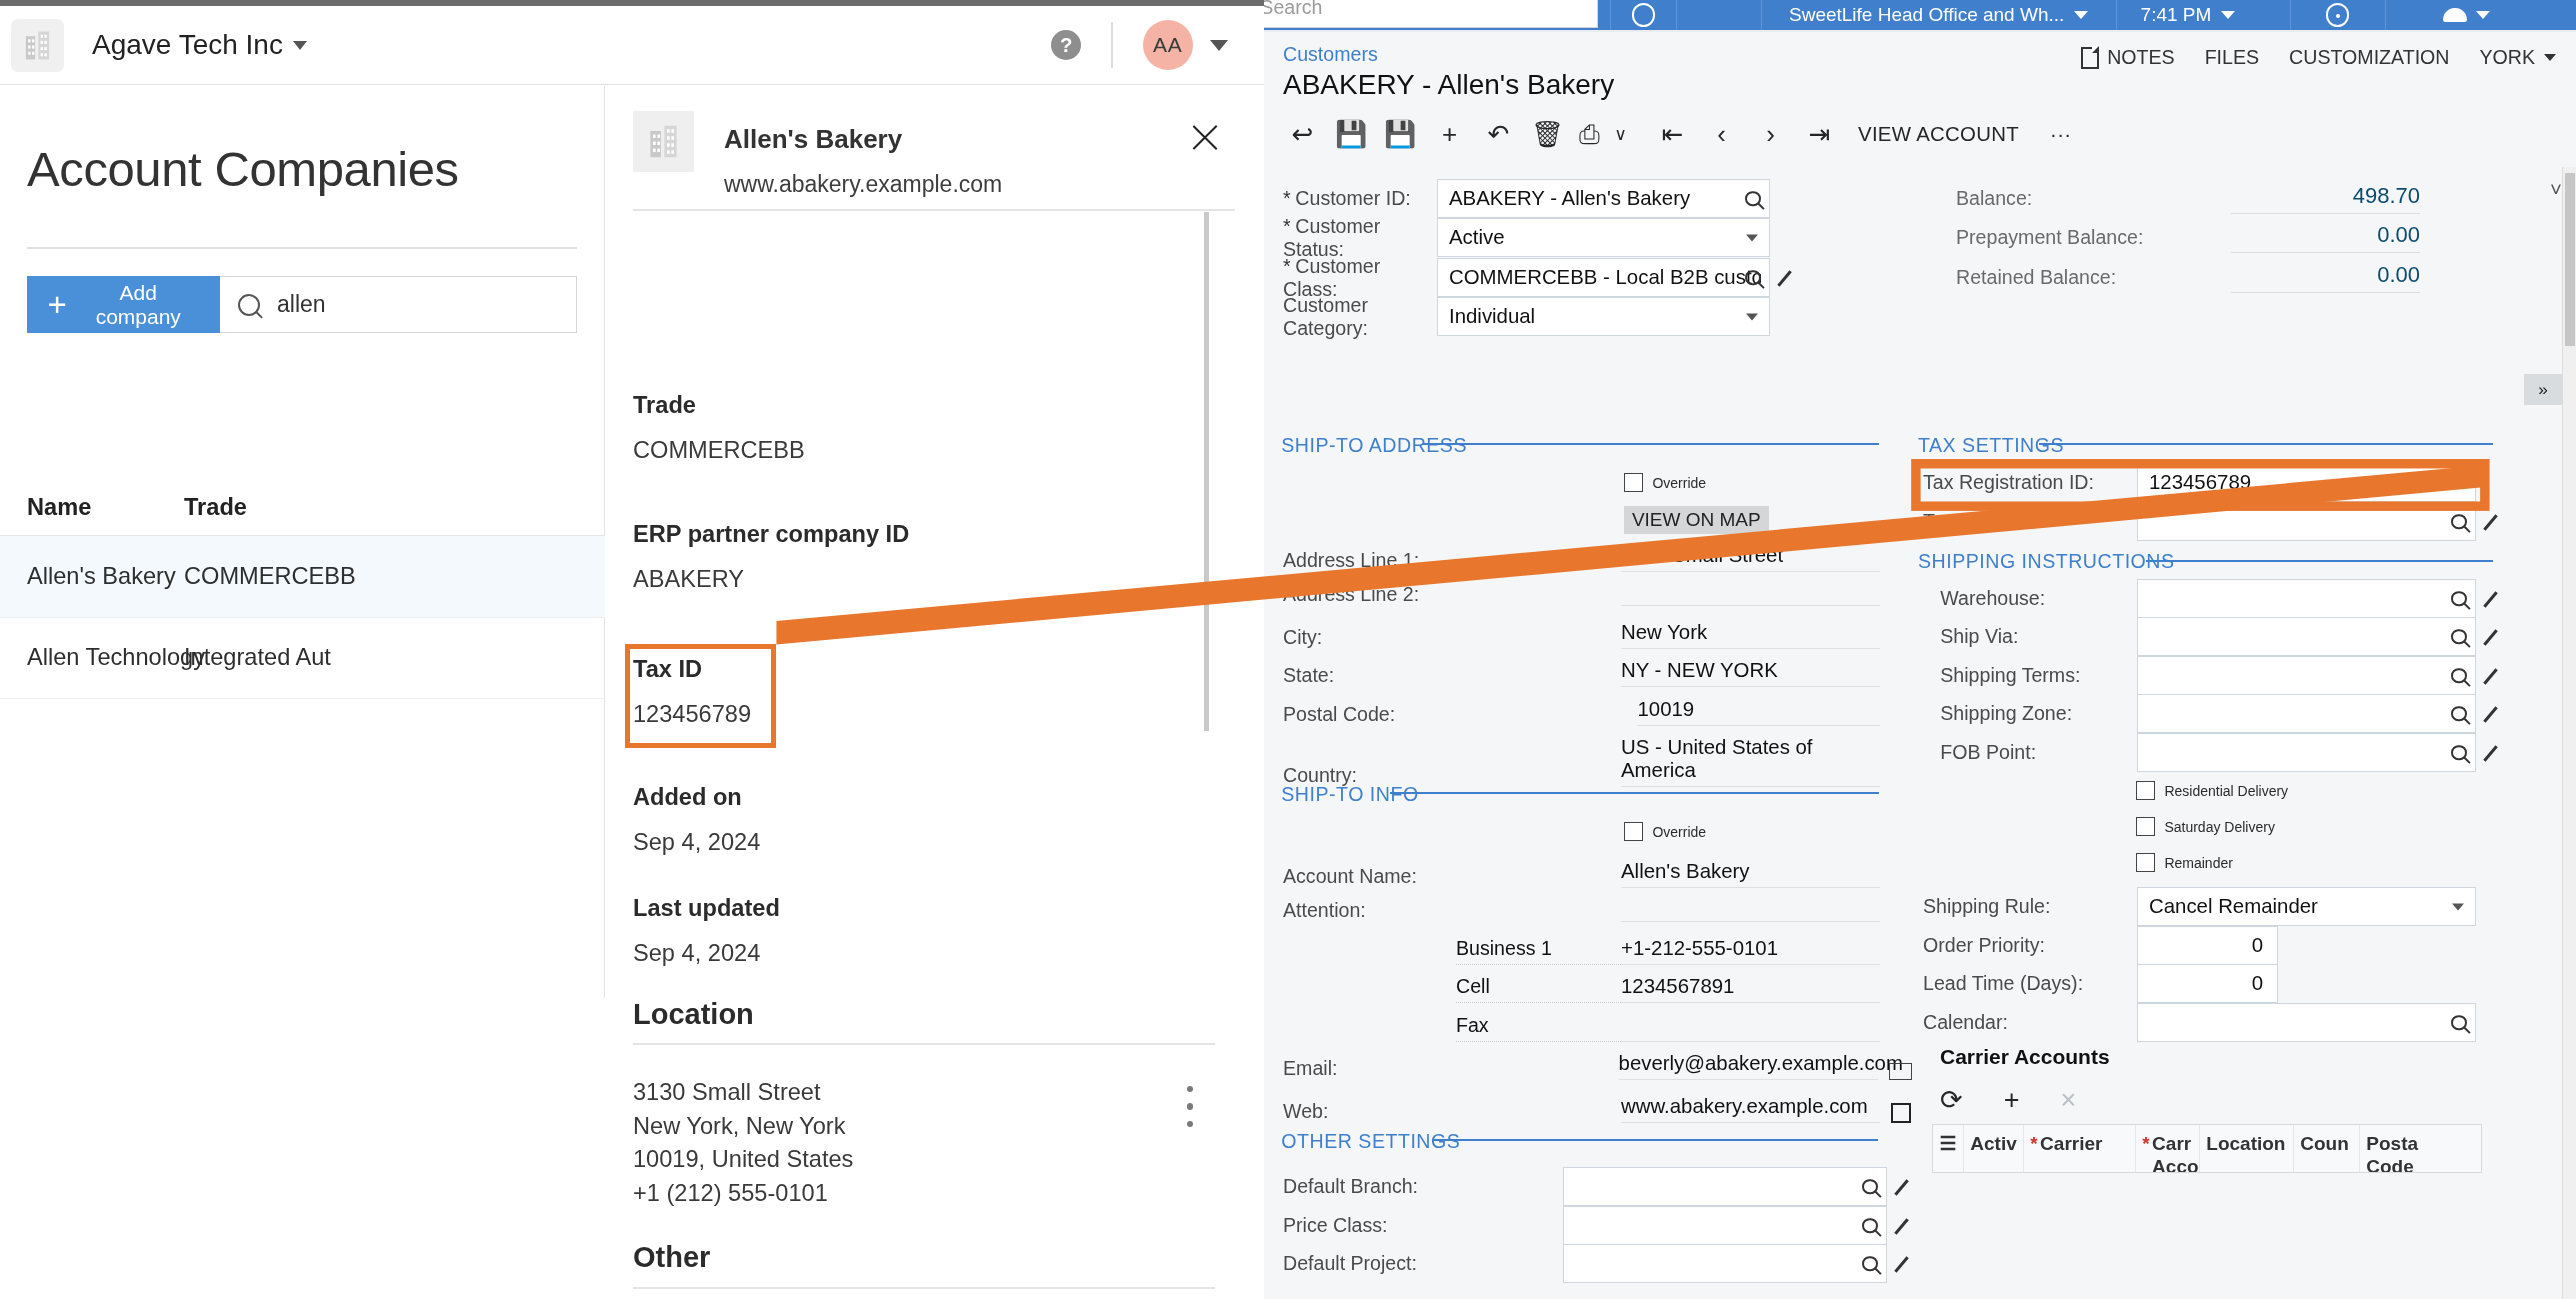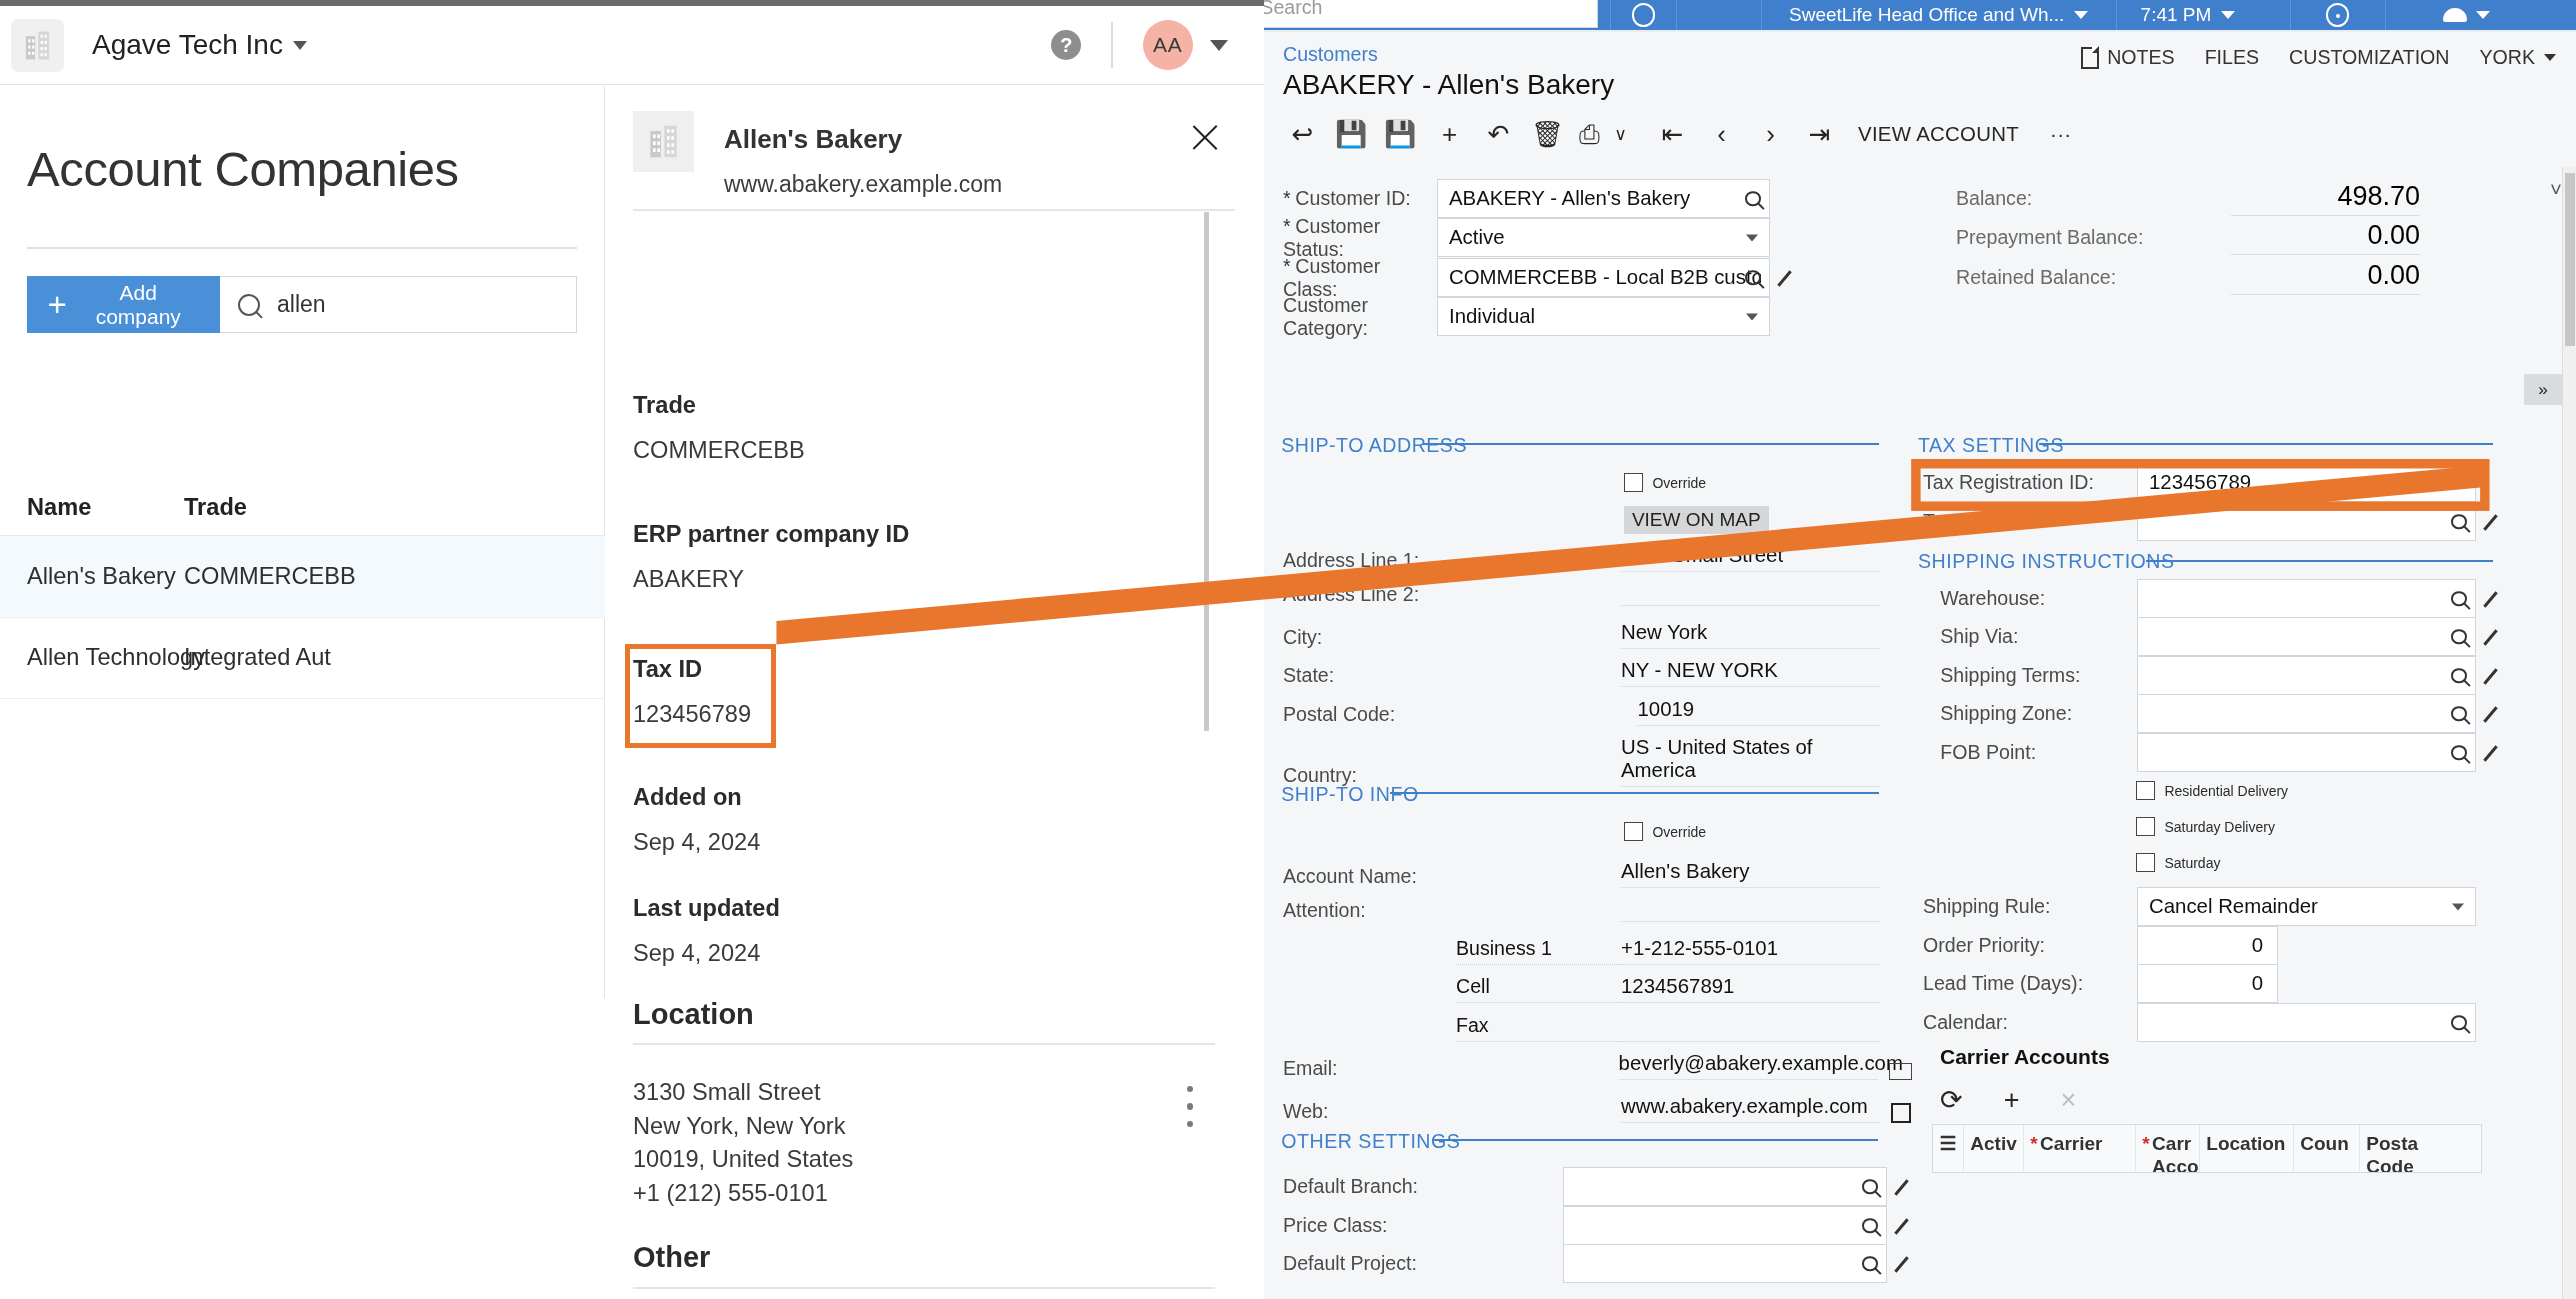--- a/index.html
+++ b/index.html
@@ -135,21 +135,21 @@
   .lookup { position:absolute; right:7.9px; top:50%; transform:translateY(-50%);
     width:15.7px;height:15.7px;border:2.4px solid #333;border-radius:50%;}
   .lookup:after{content:"";position:absolute;width:2.4px;height:7.9px;background:#333;
     transform:rotate(-45deg);right:-3.1px;bottom:-5.5px;}
   .dcaret { position:absolute; right:11px; top:50%; transform:translateY(-50%);
     width:0;height:0;border-left:6.3px solid transparent;border-right:6.3px solid transparent;
     border-top:7px solid #555;}
   .pencil { width:20.4px;height:20.4px;margin-left:11px; position:relative; flex:none;}
   .pencil:before{content:"";position:absolute;left:2.4px;top:1.6px;width:3.1px;height:19px;
     background:#333;transform:rotate(40deg);}
-  .roVal { font-size:27px; color:#000000; text-align:right; border-bottom:0.8px solid #d8dde2;
+  .roVal { font-size:22px; color:#0c4a6e; text-align:right; border-bottom:0.8px solid #d8dde2;
     padding-bottom:3.1px;}
   .roLbl { font-size:19.6px; color:#6a6a6a; }
 
   #erpCollapse { position:absolute; right:14px; top:178px; font-size:20.4px; color:#555; cursor:pointer;}
 
   #tabs { position:absolute; left:0; top:361px; width:1312px; height:49px;
     border-bottom:1.6px solid #d9dfe5; }
   .tab { position:absolute; top:0; height:47px; display:flex; align-items:center;
     font-size:19.6px; color:#6d7b87; letter-spacing:0.5px; cursor:pointer; }
   .tab.active { color:#3f7fcb; border-bottom:3.1px solid #3f7fcb; }
@@ -604,21 +604,21 @@
     <div class="chkRow" style="left:872px; top:781px;">
       <span class="chk"></span>
       <span>Residential Delivery</span>
     </div>
     <div class="chkRow" style="left:872px; top:817px;">
       <span class="chk"></span>
       <span>Saturday Delivery</span>
     </div>
     <div class="chkRow" style="left:872px; top:853px;">
       <span class="chk"></span>
-      <span>Saturday</span>
+      <span>Remainder</span>
     </div>
 
     <div class="fRow" style="position:absolute;left:659px; top:886px;">
       <div class="fLabel" style="width:214px;">Shipping Rule:</div>
       <div class="fInput" style="width:339px;">
         <span class="val">Cancel Remainder</span>
         <span class="dcaret"></span>
       </div>
     </div>
     <div class="fRow" style="position:absolute;left:659px; top:925px;">

